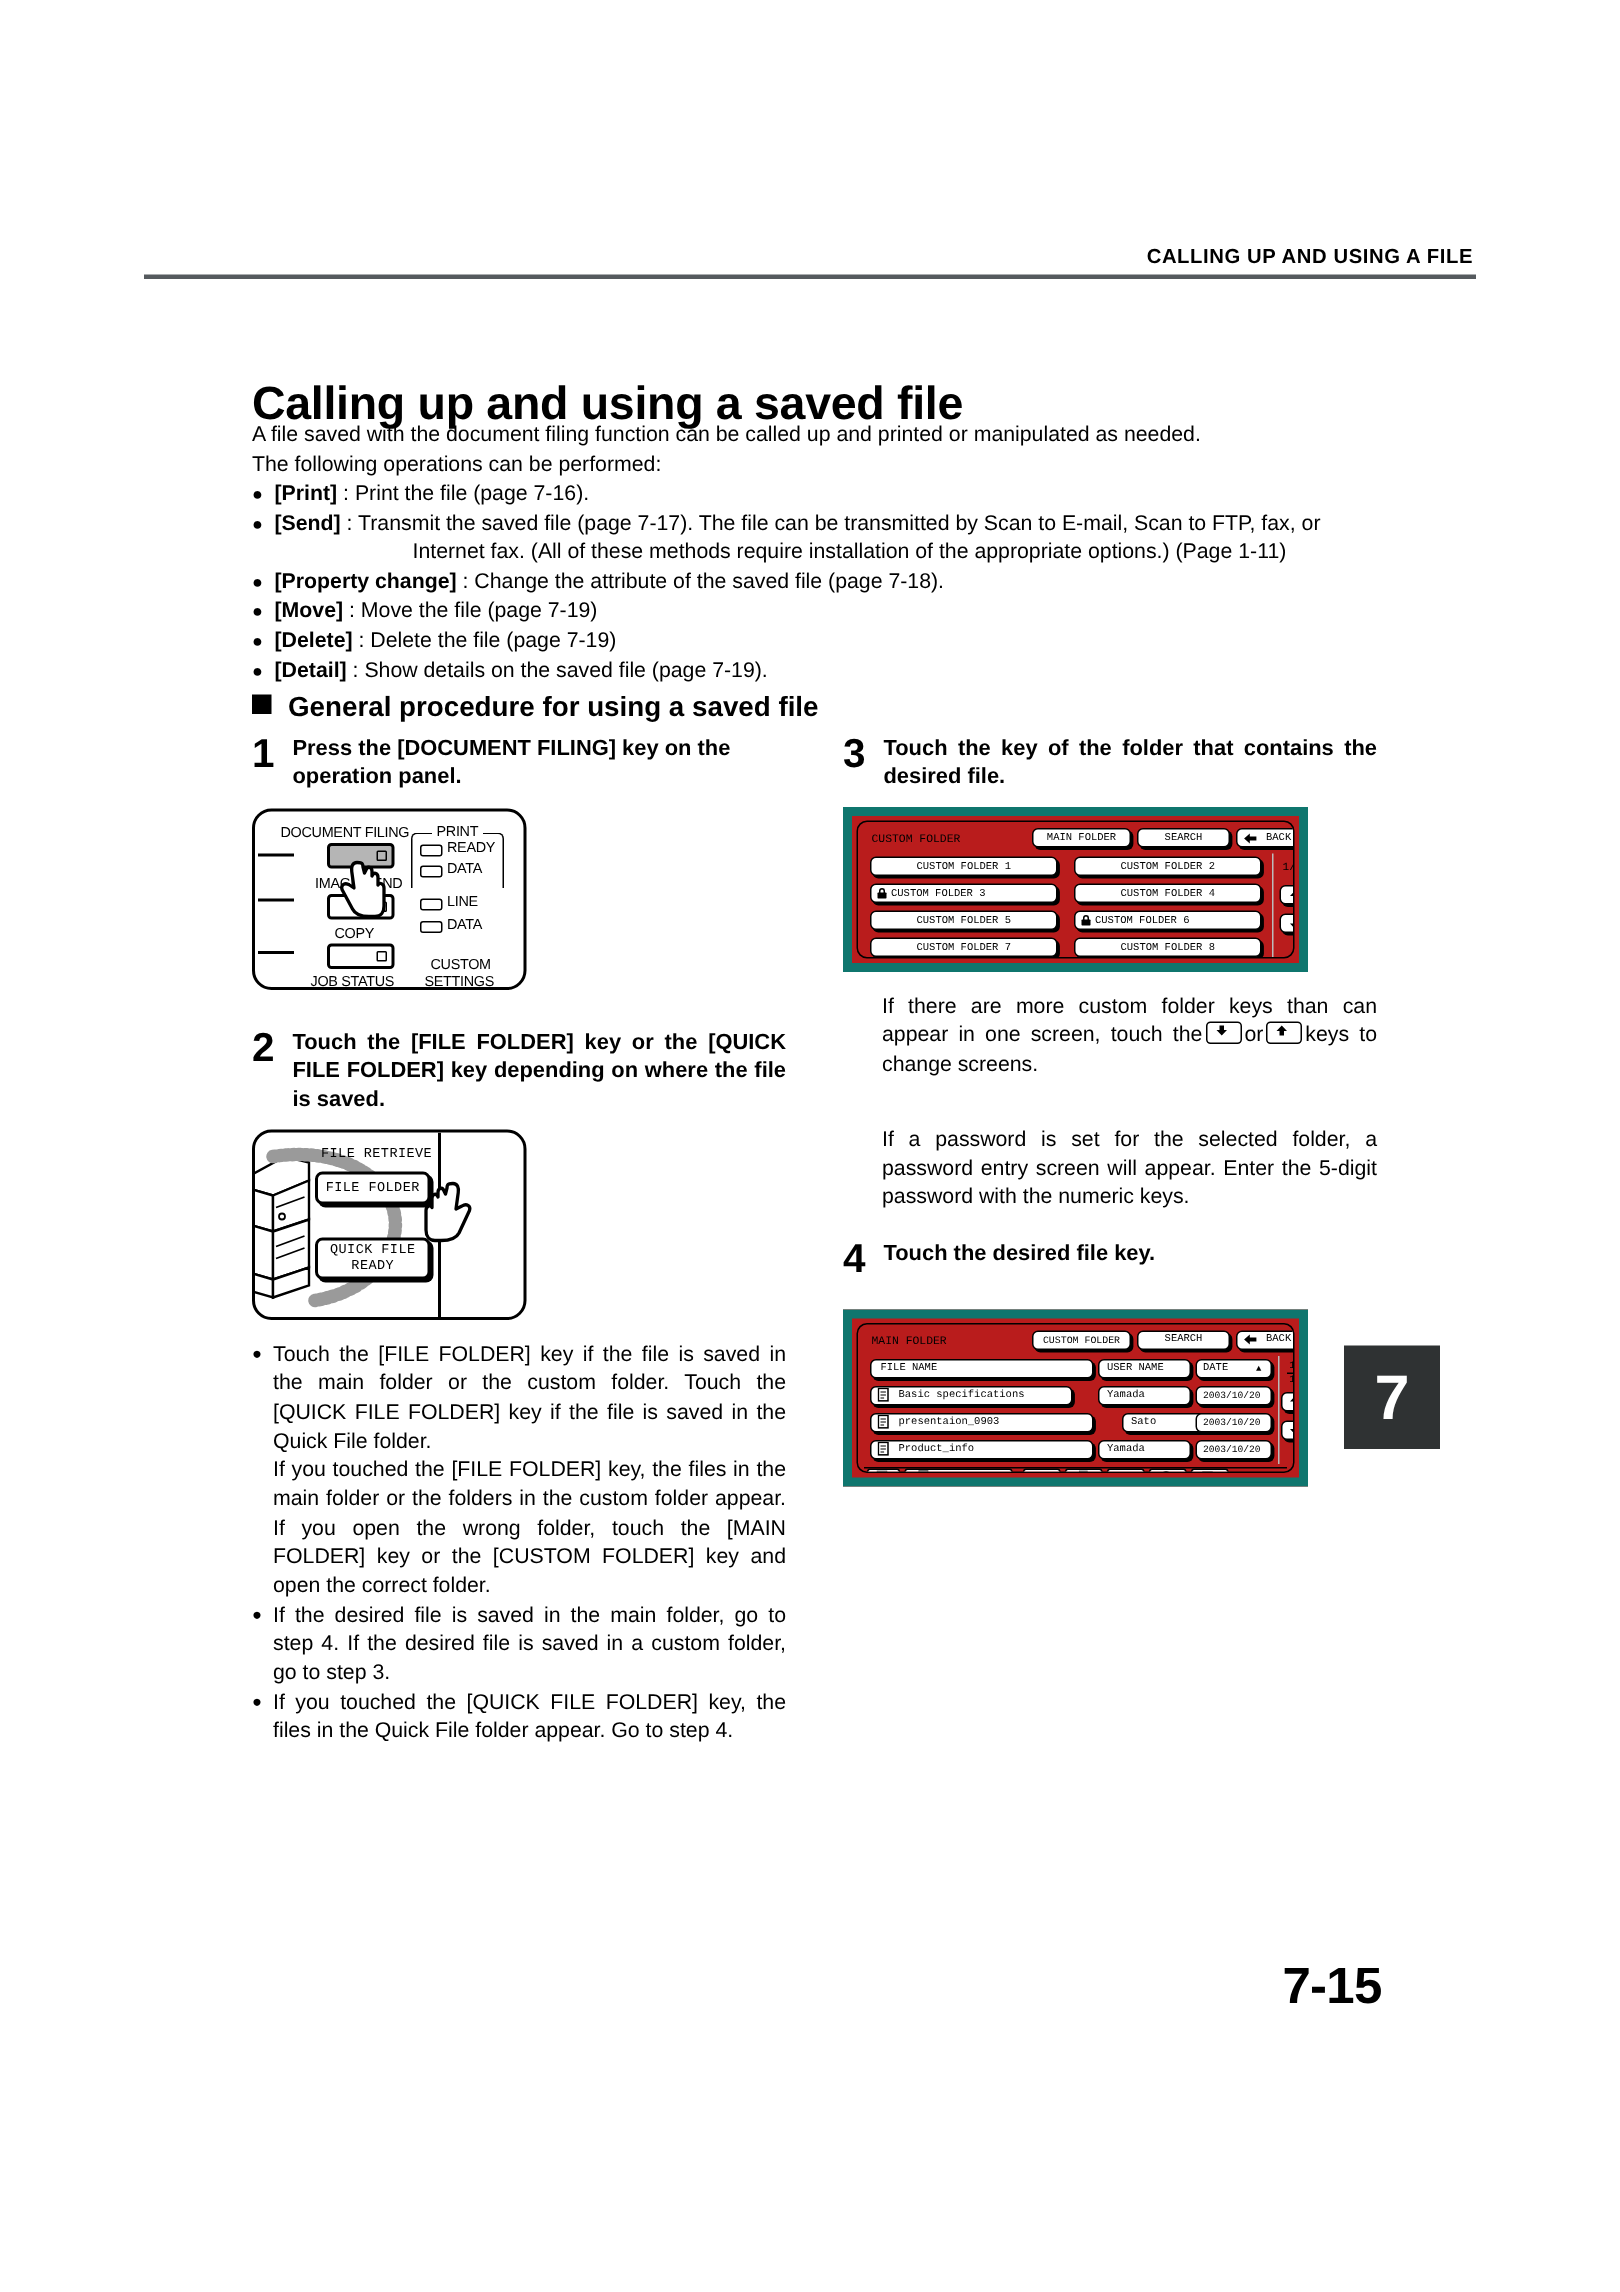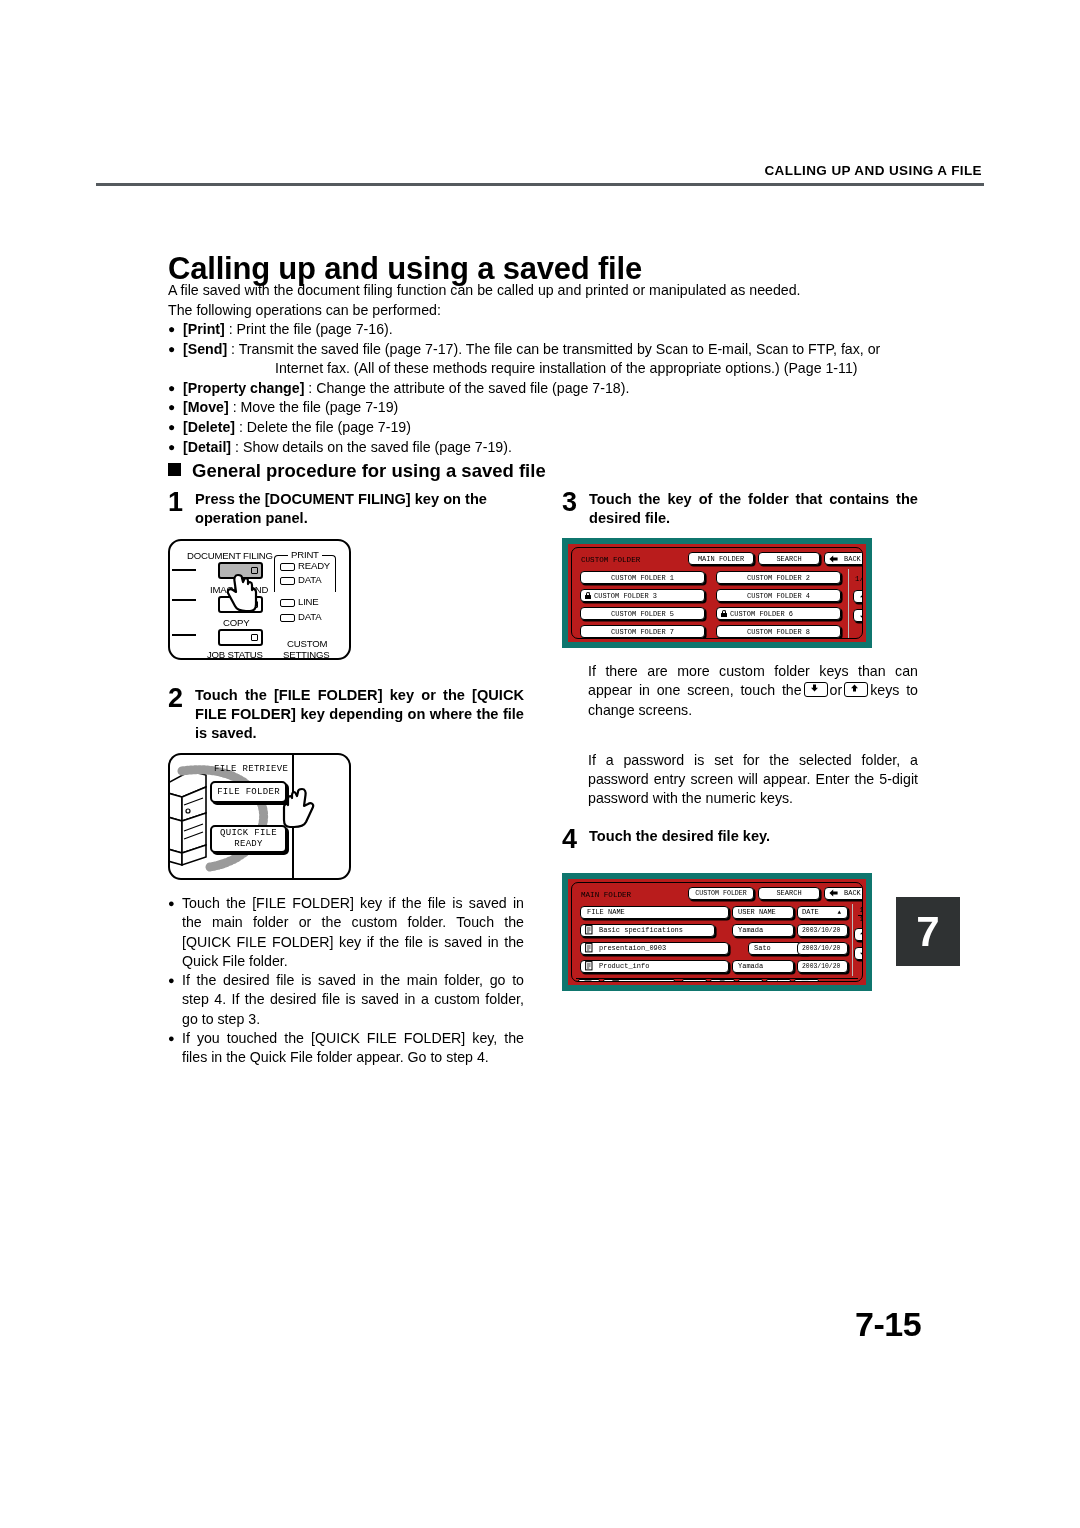--- a/index.html
+++ b/index.html
@@ -487,20 +487,21 @@
 
       <svg class="hand" style="left:110px; top:32px; width:36px; height:42px;" viewBox="0 0 36 42">
         <path d="M22 2 C25 2 26 5 25.5 8 L24 19 L28 17 C31 15 34 17 33 20 L26 35 C24 39 19 40 14 40 L10 40 C6 40 4 37 4 33 L4 20 C4 17 7 16 8 18 L8 12 C8 9 11 8 12 11 L12 8 C12 5 15 4 16 7 L17 9 L18 5 C18 2 20 2 22 2 Z" fill="#ffffff" stroke="#000000" stroke-width="2.2" stroke-linejoin="round"></path>
       </svg>
     </div>
   </div>
 
   <ul class="note-list" style="margin-top:14px;">
     <li class="note-item">
       <span class="dot">●</span><span>Touch the [FILE FOLDER] key if the file is saved in the main folder or the custom folder. Touch the [QUICK FILE FOLDER] key if the file is saved in the Quick File folder.</span>
+      <div>If you touched the [FILE FOLDER] key, the files in the main folder or the folders in the custom folder appear. If you open the wrong folder, touch the [MAIN FOLDER] key or the [CUSTOM FOLDER] key and open the correct folder.</div>
     </li>
     <li class="note-item">
       <span class="dot">●</span><span>If the desired file is saved in the main folder, go to step 4. If the desired file is saved in a custom folder, go to step 3.</span>
     </li>
     <li class="note-item">
       <span class="dot">●</span><span>If you touched the [QUICK FILE FOLDER] key, the files in the Quick File folder appear. Go to step 4.</span>
     </li>
   </ul>
 </div>
 

